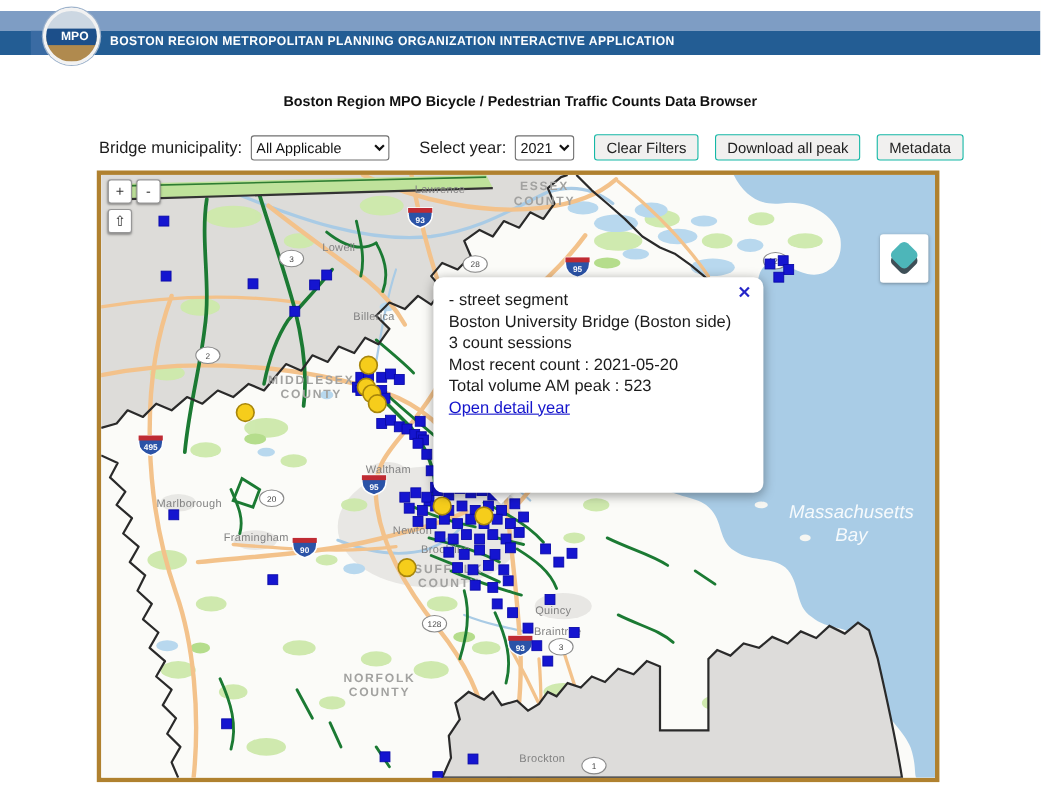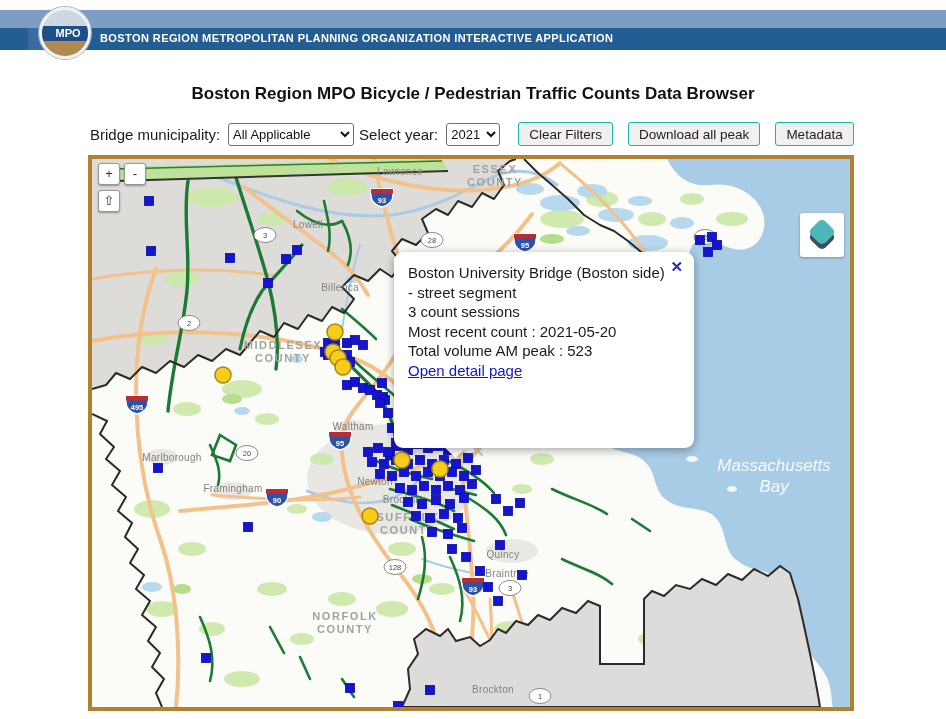--- a/index.html
+++ b/index.html
@@ -11,27 +11,27 @@
   .band-dark .accent{position:absolute;left:28px;top:0;width:30px;height:22px;background:#3a6ba3;}
   .banner-text{position:absolute;left:100px;top:32px;color:#fff;font-size:11.5px;font-weight:bold;
                letter-spacing:.4px;white-space:nowrap;transform:scaleX(.96);transform-origin:left;}
   .logo{position:absolute;left:39px;top:7px;width:52px;height:52px;border-radius:50%;
         background:linear-gradient(#ccd7e2 0 45%,#b08a4e 55% 100%);border:3px solid #f2f2f2;
         box-shadow:0 0 0 1px #9eb3cc;box-sizing:border-box;overflow:hidden;}
   .logo .mpo-band{position:absolute;left:-4px;top:16px;width:60px;height:15px;background:#1c4f8a;
         color:#fff;font-size:11px;font-weight:bold;text-align:center;line-height:15px;}
   
   .page-title{position:absolute;left:0;top:84px;width:946px;text-align:center;color:#111;
-              font-size:17px;font-weight:bold;}
+              font-size:13px;font-weight:bold;}
   .filters{position:absolute;left:90px;top:121px;width:820px;height:26px;font-size:15px;color:#1c1c1c;
            display:flex;align-items:center;}
   .filters .lbl{margin-right:8px;}
   .filters select{height:23px;font-size:13px;font-family:"Liberation Sans",sans-serif;
                   border:1px solid #707070;border-radius:3px;background:#fff;color:#111;}
-  #municipality-select{width:126px;margin-right:5px;}
+  #municipality-select{width:126px;margin-right:27px;}
   #year-select{width:54px;margin-right:18px;}
   .filters button{height:24px;margin-right:15px;font-size:13.5px;color:#222;
                   font-family:"Liberation Sans",sans-serif;background:#f1f0ef;
                   border:1px solid #14b8a6;border-radius:3px;padding:0 10px;}
   
   #map-wrap{position:absolute;left:88px;top:155px;width:758px;height:548px;
             border:4px solid #b0812f;background:#f9f9f6;}
   #map-svg{position:absolute;left:0;top:0;}
   .map-btn{position:absolute;width:22px;height:22px;background:#fff;border:1px solid #979797;
            border-radius:3px;font-size:13px;line-height:20px;text-align:center;color:#333;
@@ -456,21 +456,21 @@
     <button class="map-btn" id="btn-home">⇧</button>
 
     <div id="basemap-btn">
       <span class="layer-dark"></span>
       <span class="layer-teal"></span>
     </div>
 
     <div id="popup-tail"></div>
     <div id="popup">
       <span id="popup-close">✕</span>
+      <div class="pline">- street segment</div>
       <div class="pline">Boston University Bridge (Boston side)</div>
-      <div class="pline">- street segment</div>
       <div class="pline">3 count sessions</div>
       <div class="pline">Most recent count : 2021-05-20</div>
       <div class="pline">Total volume AM peak : 523</div>
-      <a href="#" id="popup-link">Open detail page</a>
+      <a href="#" id="popup-link">Open detail year</a>
     </div>
   </div>
 </div>
 
 </body></html>

